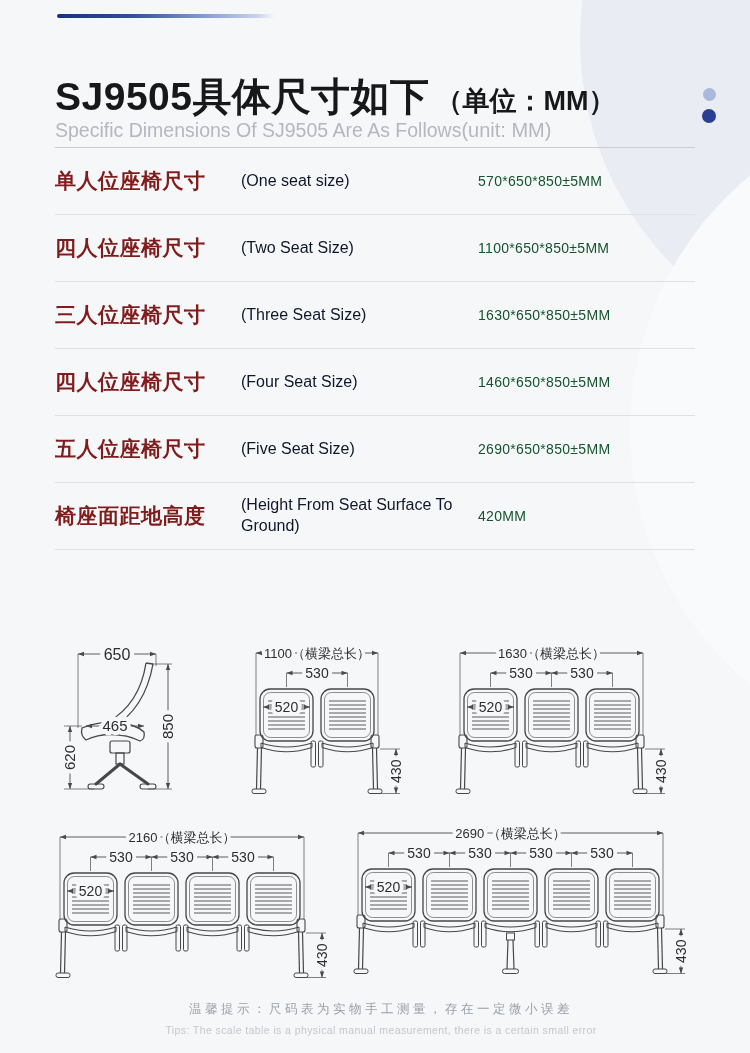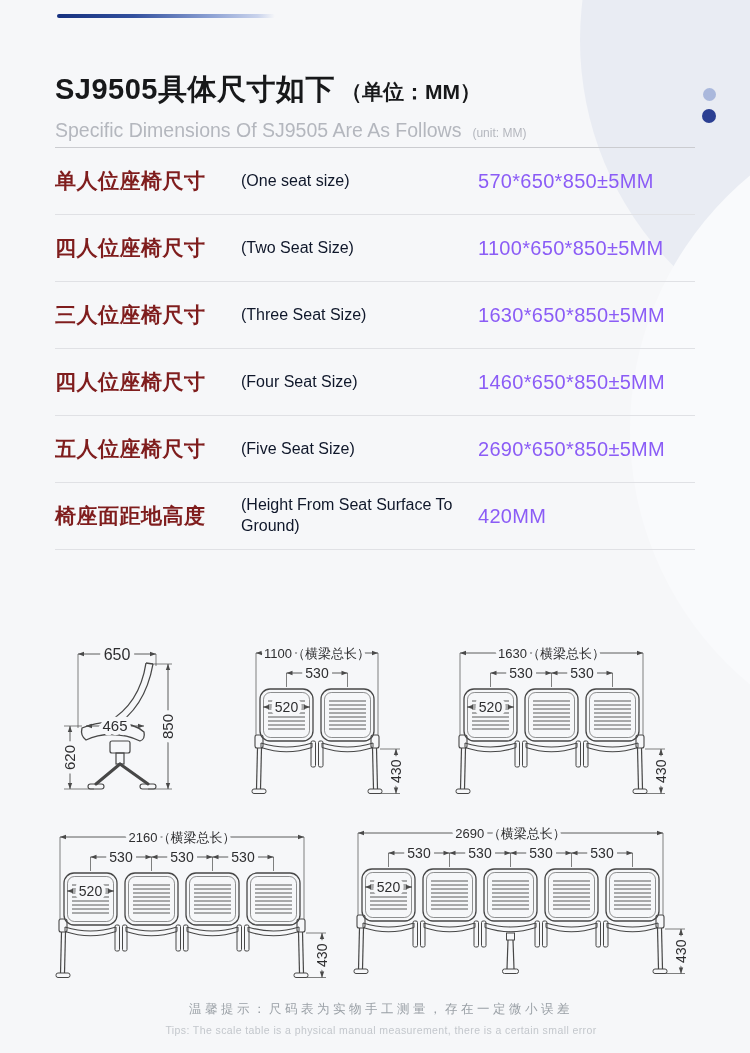--- a/index.html
+++ b/index.html
@@ -11,32 +11,32 @@
   .decor-blob{position:absolute;left:580px;top:-280px;width:640px;height:640px;border-radius:50%;background:#e9ecf3}
   .decor-white{position:absolute;left:630px;top:100px;width:660px;height:660px;border-radius:50%;background:#f9fafc}
   .dot{position:absolute;border-radius:50%}
   .dot-light{left:703px;top:88px;width:13px;height:13px;background:#aab8dc}
   .dot-dark{left:702px;top:109px;width:14px;height:14px;background:#2b3f92}
 
   .content{position:absolute;inset:0}
   .accent{position:absolute;left:57px;top:14px;width:218px;height:4px;border-radius:2px;
     background:linear-gradient(90deg,#16317f 0%,#32509e 35%,#8ba0d3 70%,#c9d3ec 92%,rgba(214,222,240,0) 100%)}
   .titlebar{position:absolute;left:55px;top:70px;color:#17181a;white-space:nowrap}
-  .title-cn{font-size:29px;font-weight:bold;letter-spacing:.5px}
-  .title-unit{font-size:21px;font-weight:bold;margin-left:6px}
+  .title-cn{font-size:39px;font-weight:bold;letter-spacing:.5px}
+  .title-unit{font-size:27px;font-weight:bold;margin-left:6px}
   .subtitle{position:absolute;left:55px;top:119px;color:#b4b7be;white-space:nowrap}
   .sub-en{font-size:19.5px}
-  .sub-unit{font-size:12px;margin-left:11px}
+  .sub-unit{font-size:20px;margin-left:0}
   .hdr-divider{position:absolute;left:55px;right:55px;top:147px;height:1px;background:#cbccd0}
 
   .spec-table{position:absolute;left:55px;right:55px;top:148px}
   .row{display:flex;align-items:center;height:66px;border-bottom:1px solid #e0e1e5}
   .c1{width:186px;font-size:21px;font-weight:bold;color:#7f1d1d;letter-spacing:.5px;flex:none}
   .c2{width:237px;font-size:16px;color:#0f172a;line-height:1.3;flex:none;padding-right:14px;box-sizing:border-box}
-  .c3{font-size:20px;color:#8b5cf6;letter-spacing:.3px}
+  .c3{font-size:14px;color:#14532d;letter-spacing:.3px}
 
   .diagrams{position:absolute;inset:0;pointer-events:none}
   .diag{position:absolute}
   .diag svg{display:block}
 
   .footer{position:absolute;left:12px;right:0;top:1001px;text-align:center}
   .tip-cn{font-size:12.5px;letter-spacing:3.5px;color:#9aa0a6}
   .tip-en{font-size:10.5px;letter-spacing:.4px;color:#c3c7cc;margin-top:6px}
 </style>
 </head>

